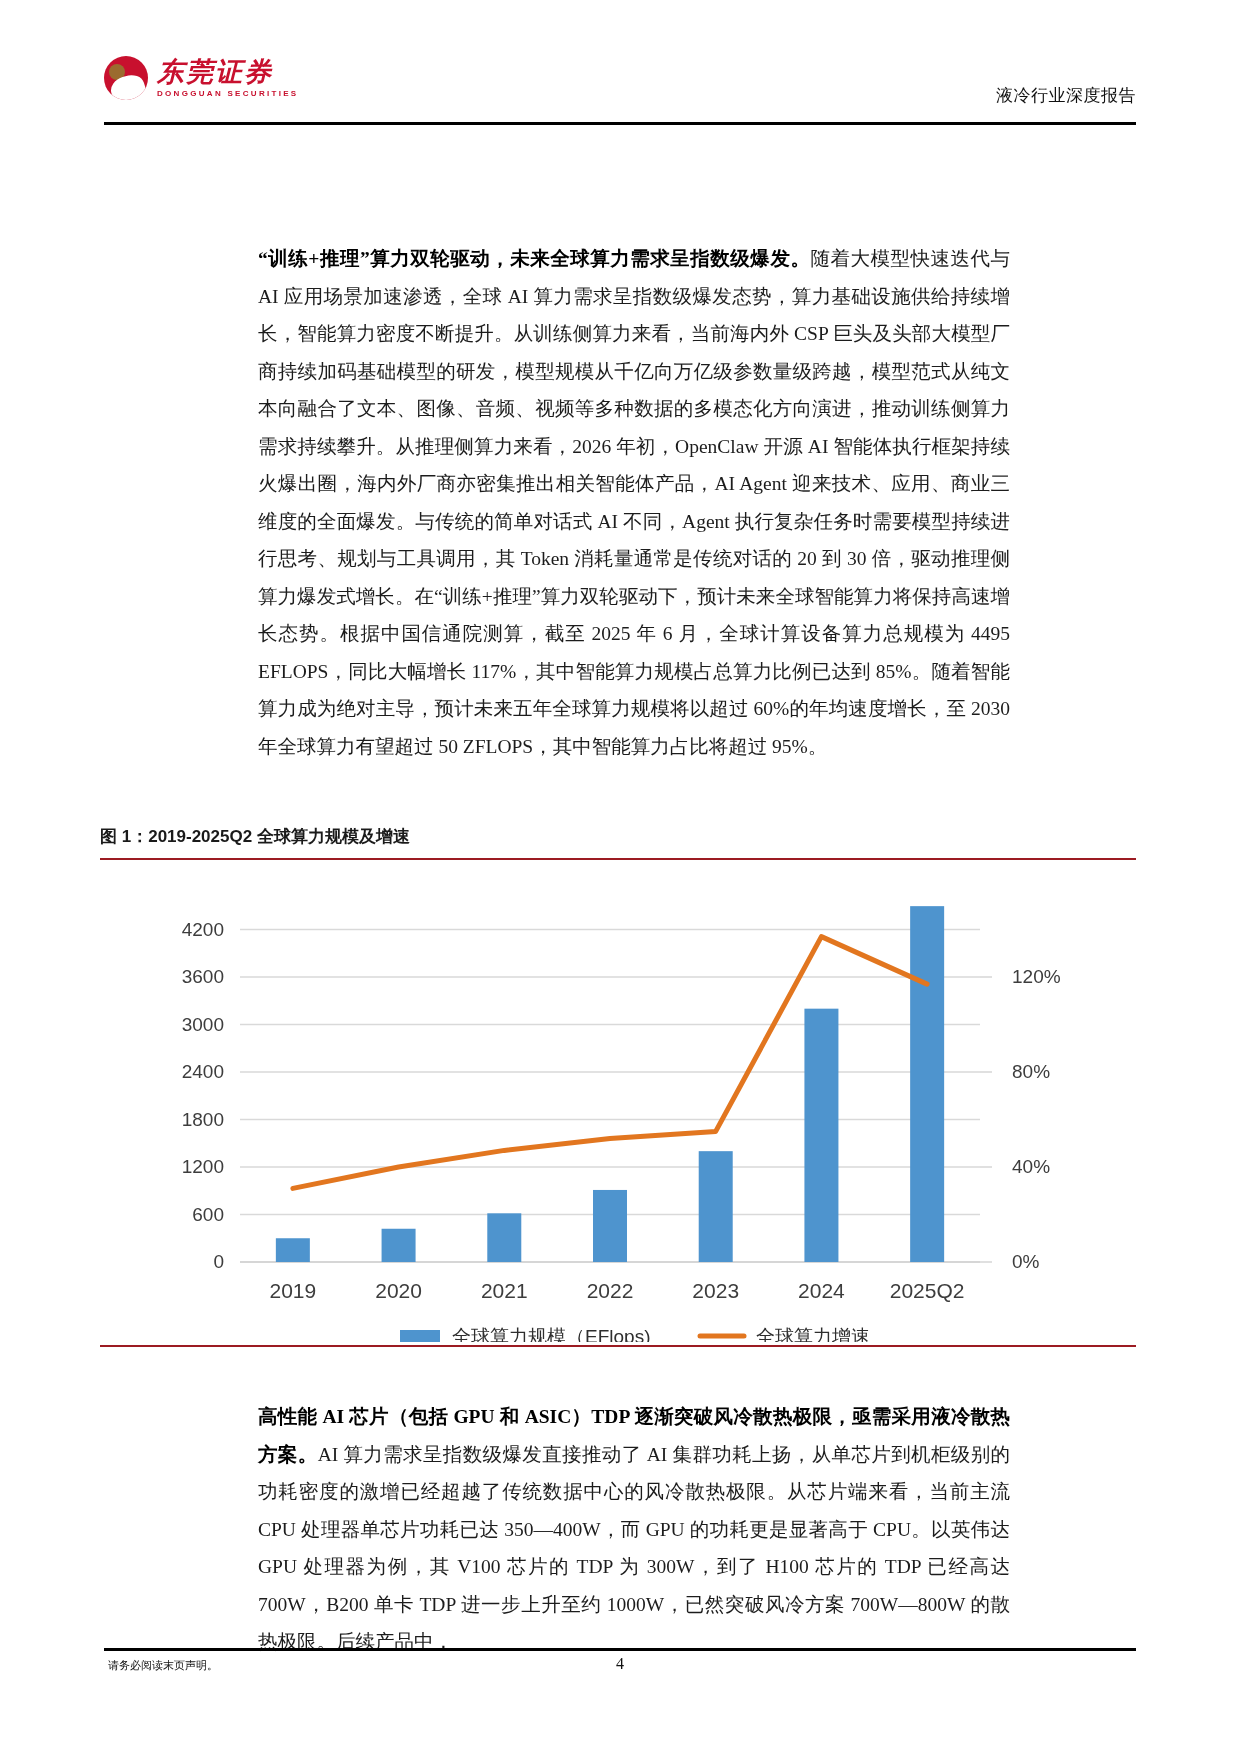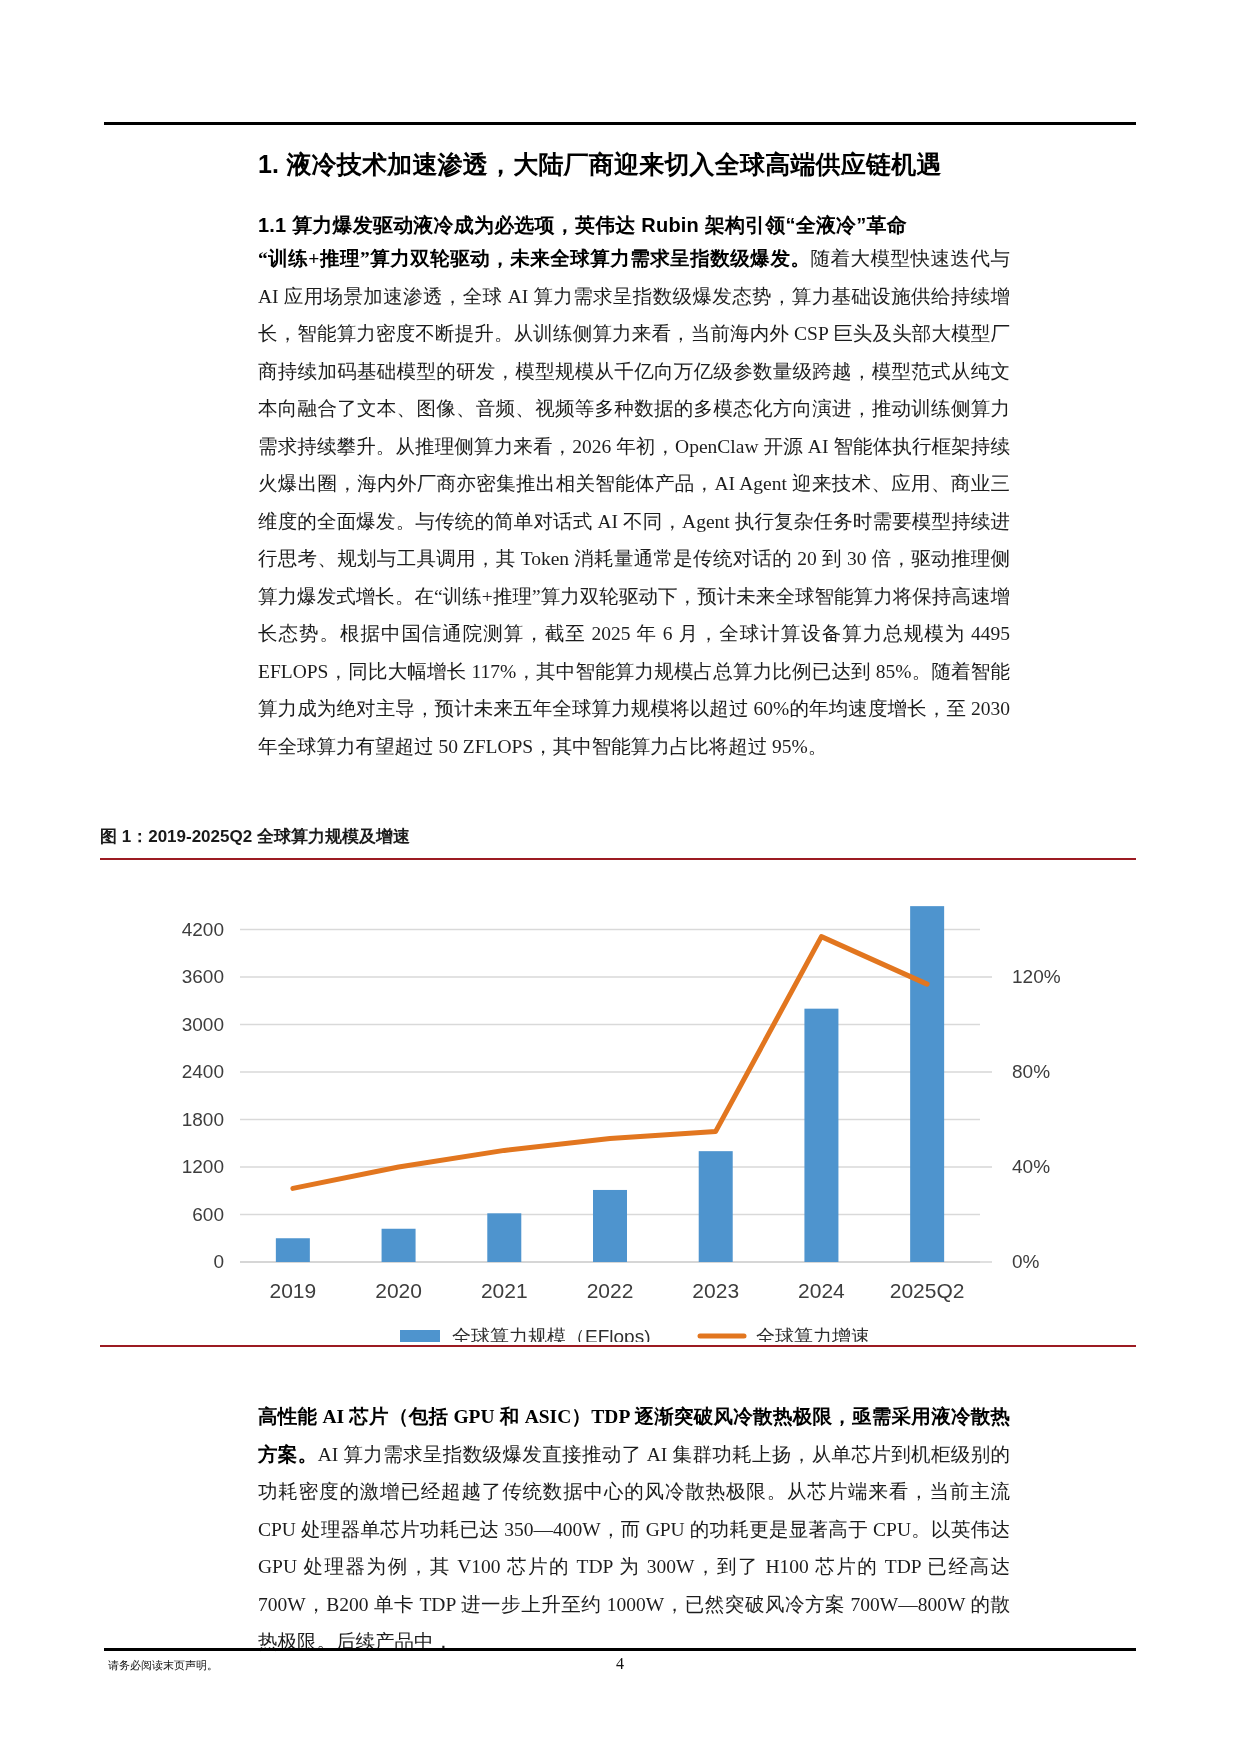--- a/index.html
+++ b/index.html
@@ -214,24 +214,32 @@
     font-family: "Liberation Serif", serif;
     font-size: 16px;
     color: #111;
   }
 </style>
 </head>
 <body>
 
 <div class="page">
 
+  <div class="header">
+    <div class="logo-wrap">
+      <div class="logo-mark"></div>
+      <div class="logo-text">
+        <div class="logo-cn">东莞证券</div>
+        <div class="logo-en">DONGGUAN SECURITIES</div>
+      </div>
+    </div>
+    <div class="header-title">液冷行业深度报告</div>
+  </div>
   <div class="header-rule"></div>
 
-  <div class="h1">1. 液冷技术加速渗透，大陆厂商迎来切入全球高端供应链机遇</div>
-  <div class="h2">1.1 算力爆发驱动液冷成为必选项，英伟达 Rubin 架构引领“全液冷”革命</div>
 
   <div class="body-block p1"><span class="lead">“训练+推理”算力双轮驱动，未来全球算力需求呈指数级爆发。</span><span>随着大模型快速迭代与 AI 应用场景加速渗透，全球 AI 算力需求呈指数级爆发态势，算力基础设施供给持续增长，智能算力密度不断提升。从训练侧算力来看，当前海内外 CSP 巨头及头部大模型厂商持续加码基础模型的研发，模型规模从千亿向万亿级参数量级跨越，模型范式从纯文本向融合了文本、图像、音频、视频等多种数据的多模态化方向演进，推动训练侧算力需求持续攀升。从推理侧算力来看，2026 年初，OpenClaw 开源 AI 智能体执行框架持续火爆出圈，海内外厂商亦密集推出相关智能体产品，AI Agent 迎来技术、应用、商业三维度的全面爆发。与传统的简单对话式 AI 不同，Agent 执行复杂任务时需要模型持续进行思考、规划与工具调用，其 Token 消耗量通常是传统对话的 20 到 30 倍，驱动推理侧算力爆发式增长。在“训练+推理”算力双轮驱动下，预计未来全球智能算力将保持高速增长态势。根据中国信通院测算，截至 2025 年 6 月，全球计算设备算力总规模为 4495 EFLOPS，同比大幅增长 117%，其中智能算力规模占总算力比例已达到 85%。随着智能算力成为绝对主导，预计未来五年全球算力规模将以超过 60%的年均速度增长，至 2030 年全球算力有望超过 50 ZFLOPS，其中智能算力占比将超过 95%。</span></div>
 
   <div class="fig-title">图 1：2019-2025Q2 全球算力规模及增速</div>
   <div class="fig-rule-top"></div>
 
   <div class="chart">
     <svg width="1036" height="480" viewBox="0 0 1036 480">
       <g id="chart-root">
           <line x1="140" y1="400" x2="880" y2="400" stroke="#c9c9c9" stroke-width="1.3"></line>

